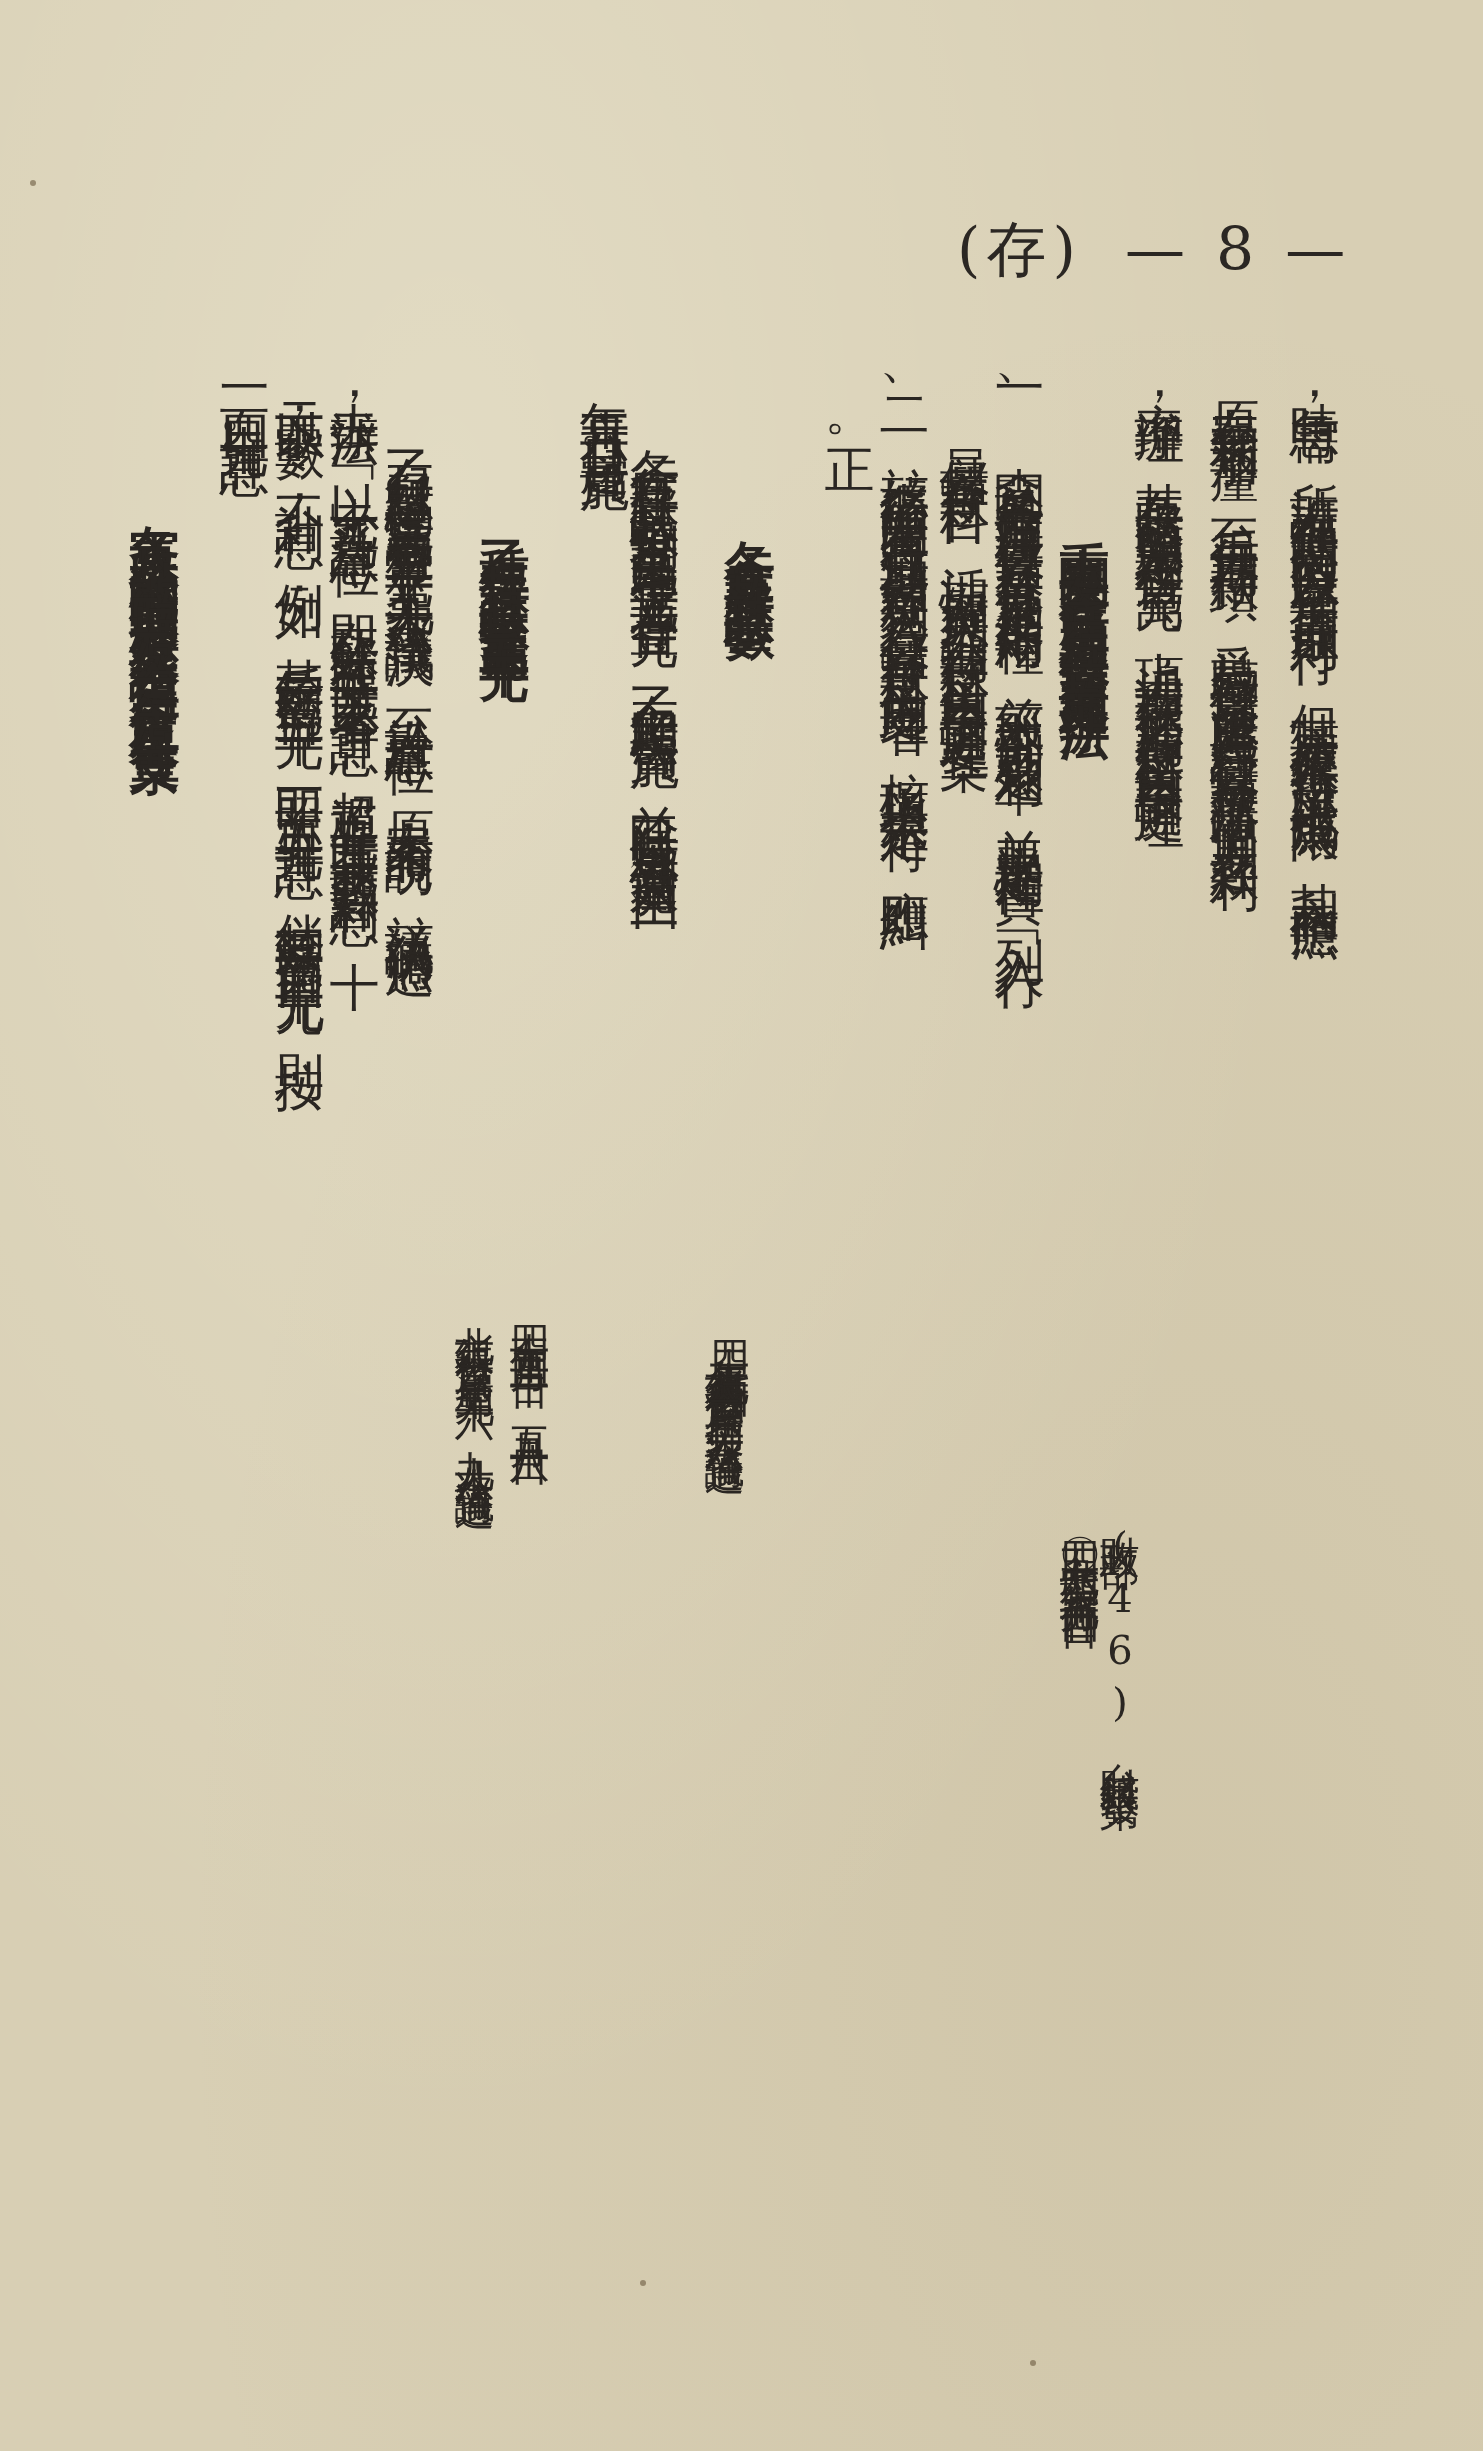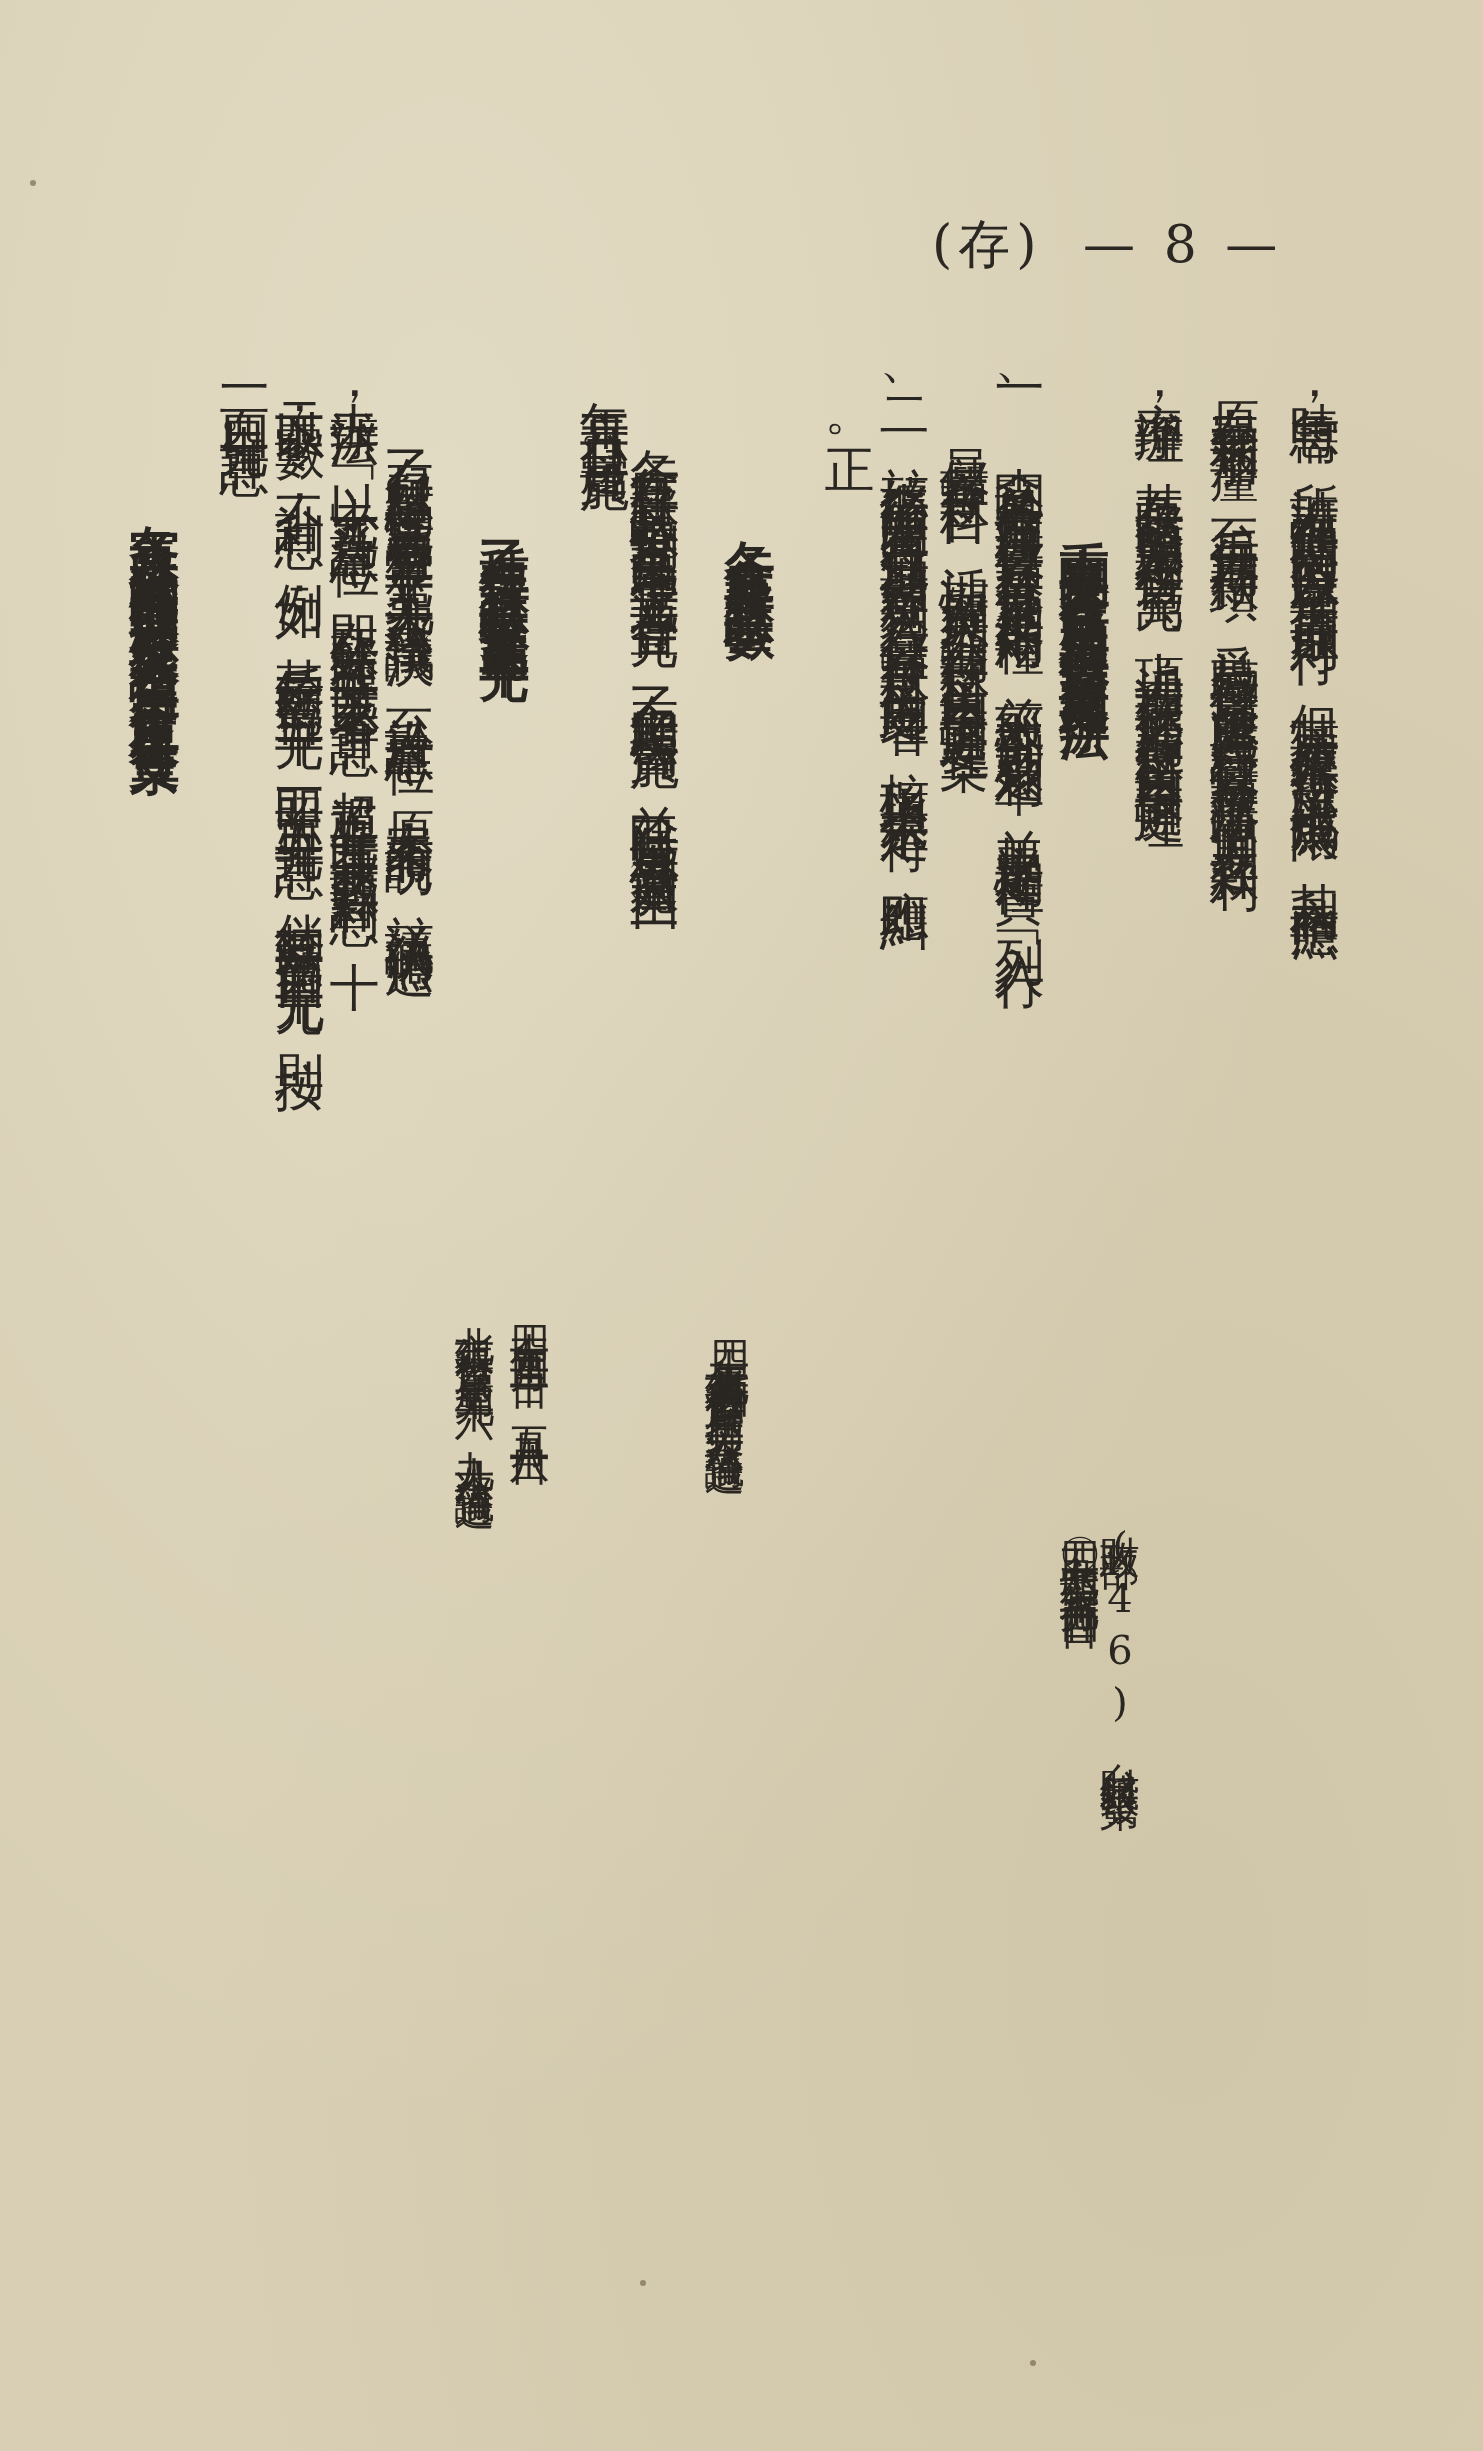--- a/index.html
+++ b/index.html
@@ -7,22 +7,22 @@
     width: 1483px; height: 2451px; overflow: hidden;
     background: #d8cfb4;
     background-image:
       radial-gradient(ellipse at 30% 20%, rgba(255,255,240,0.25), transparent 60%),
       radial-gradient(ellipse at 80% 80%, rgba(150,130,90,0.12), transparent 60%);
     font-family: "DejaVu Serif", "Liberation Serif", serif;
     color: #2a2622;
     position: relative;
   }
   .page-header {
-    position: absolute; top: 210px; left: 932px;
-    font-size: 52px; letter-spacing: 6px; white-space: nowrap;
+    position: absolute; top: 210px; left: 957px;
+    font-size: 60px; letter-spacing: 6px; white-space: nowrap;
     color: #2b2723;
   }
   .page-header span { margin-right: 18px; }
   .col {
     position: absolute;
     writing-mode: vertical-rl;
     text-orientation: upright;
     font-size: 50px;
     line-height: 1;
     letter-spacing: 7.5px;

